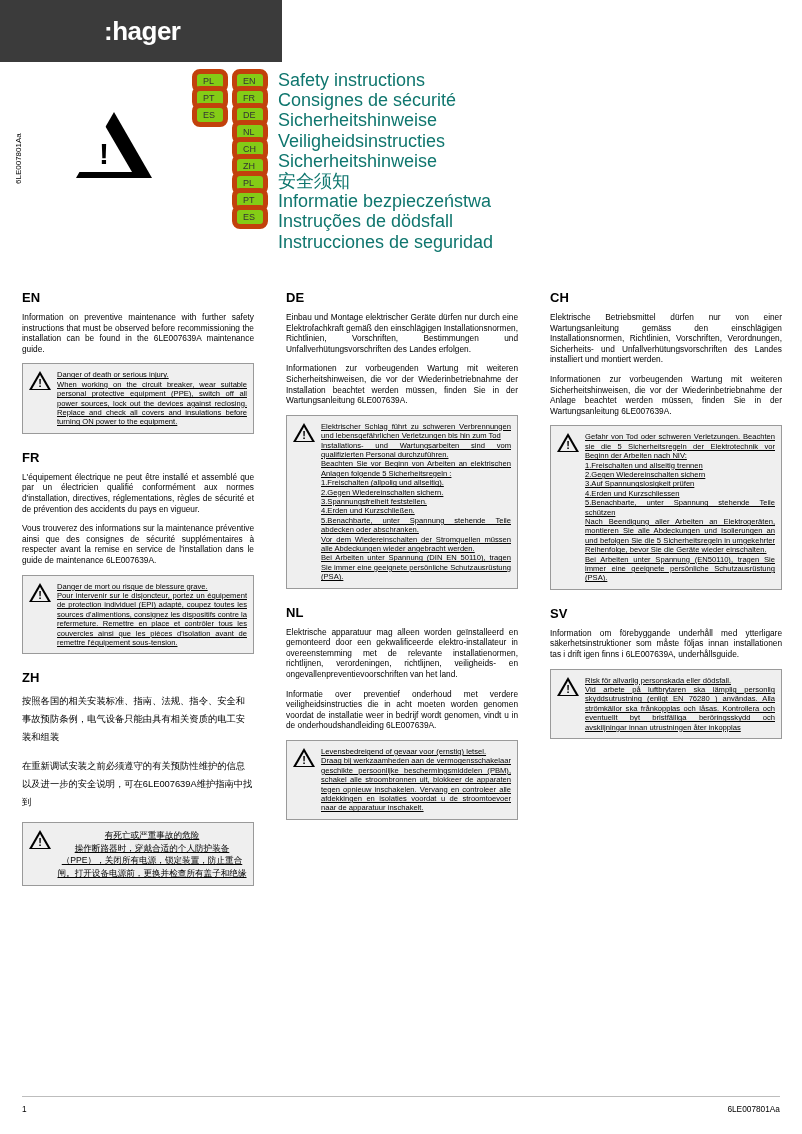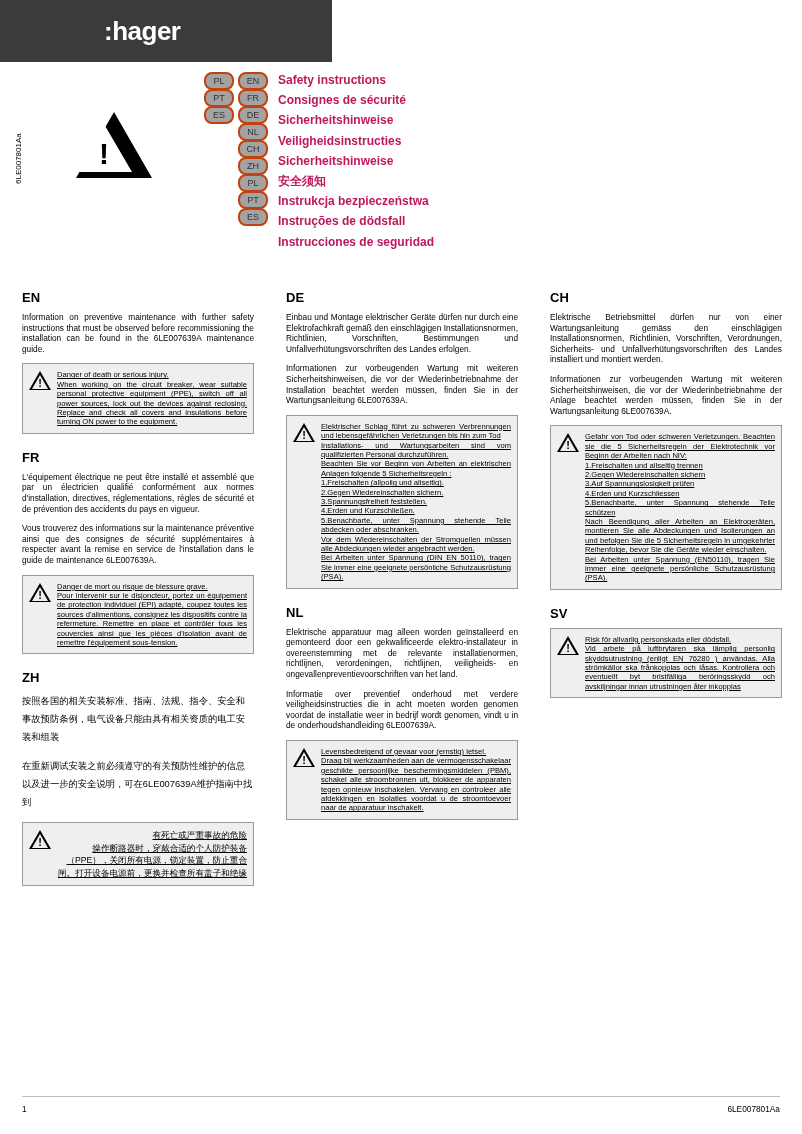--- a/index.html
+++ b/index.html
@@ -19,21 +19,21 @@
   
   .header {
     position: absolute;
     top: 0; left: 0;
     width: 802px;
     height: 62px;
   }
   .logo-block {
     position: absolute;
     top: 0; left: 0;
-    width: 332px;
+    width: 282px;
     height: 62px;
     background: #3b3b3b;
   }
   .logo-text {
     position: absolute;
     left: 104px;
     top: 16px;
     color: #ffffff;
     font-size: 26px;
     font-weight: bold;
@@ -100,43 +100,42 @@
   }
   .badge-row {
     display: flex;
     justify-content: flex-end;
     gap: 4px;
     height: 17px;
     align-items: center;
   }
   .badge {
     display: inline-block;
-    border: 2px solid #c2410c;
+    border: 5px solid #c2410c;
     border-radius: 8px;
     font-size: 9px;
     line-height: 12px;
     padding: 1px 6px;
     color: #333;
-    background: #a3a3a3;
+    background: #84cc16;
     min-width: 14px;
-    text-align: center;
+    text-align: left;
   }
 
   .title-list {
     position: absolute;
     left: 278px;
     top: 8px;
     width: 430px;
   }
   .title-line {
-    font-size: 12px;
+    font-size: 18px;
     line-height: 20.2px;
-    color: #be185d;
+    color: #0f766e;
     white-space: nowrap;
-    font-weight: bold;
   }
 
   
   .cols {
     position: absolute;
     top: 290px;
     left: 22px;
     width: 760px;
   }
   .col {
@@ -214,21 +213,21 @@
     flex: 1 1 auto;
     font-size: 7.6px;
     line-height: 9.4px;
     text-align: justify;
     white-space: pre-line;
     text-decoration: underline;
   }
   .note-text.cjk {
     font-size: 8.6px;
     line-height: 12.4px;
-    text-align: right;
+    text-align: center;
   }
 
   
   .footer {
     position: absolute;
     left: 22px;
     bottom: 20px;
     width: 758px;
     border-top: 1px solid #bdbdbd;
     padding-top: 7px;
@@ -290,21 +289,21 @@
     </div>
   </div>
 
   <div class="title-list">
     <div class="title-line">Safety instructions</div>
     <div class="title-line">Consignes de sécurité</div>
     <div class="title-line">Sicherheitshinweise</div>
     <div class="title-line">Veiligheidsinstructies</div>
     <div class="title-line">Sicherheitshinweise</div>
     <div class="title-line">安全须知</div>
-    <div class="title-line">Instrukcja bezpieczeństwa</div>
+    <div class="title-line">Informatie bezpieczeństwa</div>
     <div class="title-line">Instruções de dödsfall</div>
     <div class="title-line">Instrucciones de seguridad</div>
   </div>
 </div>
 
 <div class="cols">
 
   <div class="col col1">
 
     <div class="sec-title">EN</div>
@@ -400,20 +399,21 @@
 1.Freischalten und allseitig trennen
 2.Gegen Wiedereinschalten sichern
 3.Auf Spannungslosigkeit prüfen
 4.Erden und Kurzschliessen
 5.Benachbarte, unter Spannung stehende Teile schützen
 Nach Beendigung aller Arbeiten an Elektrogeräten, montieren Sie alle Abdeckungen und Isolierungen an und befolgen Sie die 5 Sicherheitsregeln in umgekehrter Reihenfolge, bevor Sie die Geräte wieder einschalten.
 Bei Arbeiten unter Spannung (EN50110), tragen Sie immer eine geeignete persönliche Schutzausrüstung (PSA).</div>
     </div>
 
     <div class="sec-title spaced">SV</div>
+    <p class="body">Information om förebyggande underhåll med ytterligare säkerhetsinstruktioner som måste följas innan installationen tas i drift igen finns i 6LE007639A, underhållsguide.</p>
     <div class="note-box">
       <div class="note-icon">
         <div class="nt-outer"></div>
           <div class="nt-inner"></div>
           <div class="nt-bang">!</div>
       </div>
       <div class="note-text">Risk för allvarlig personskada eller dödsfall.
 Vid arbete på luftbrytaren ska lämplig personlig skyddsutrustning (enligt EN 76280 ) användas. Alla strömkällor ska frånkopplas och låsas. Kontrollera och eventuellt byt bristfälliga beröringsskydd och avskiljningar innan utrustningen åter inkopplas</div>
     </div>
 

